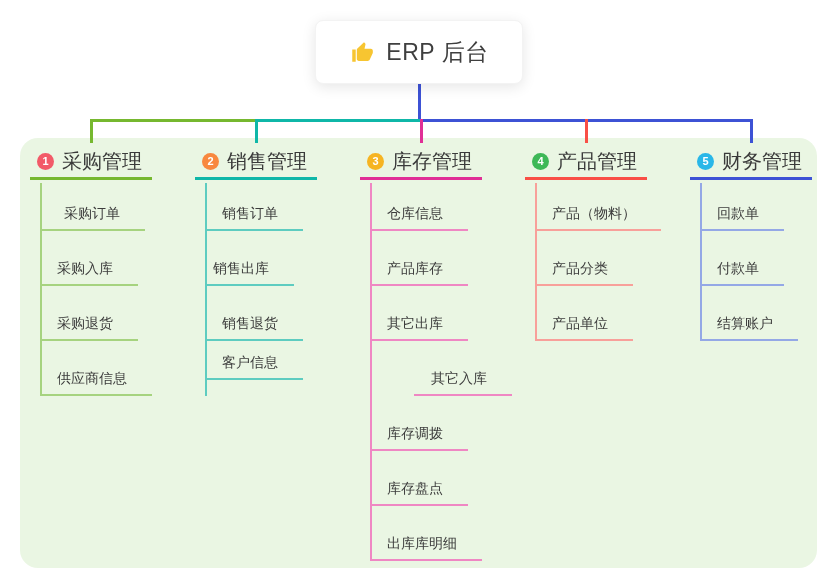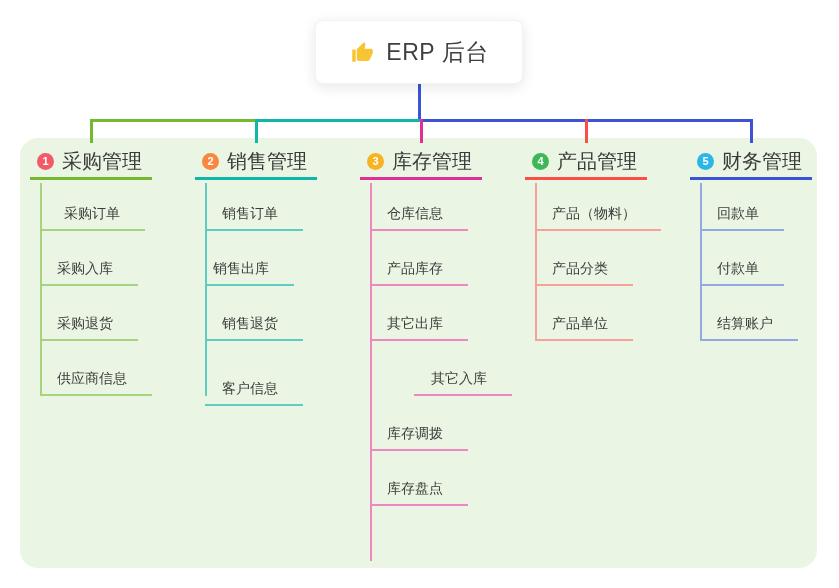--- a/index.html
+++ b/index.html
@@ -83,34 +83,35 @@
     </div>
     <div class="branch" style="left: 195px; top: 145px;">
       <div class="branch-header" style="border-bottom: 3px solid rgb(15, 183, 168);">
         <span class="badge" style="background: rgb(248, 136, 63);">2</span>
         <span class="branch-label">销售管理</span>
       </div>
       <div class="spine" style="top: 38px; height: 213px; background: rgb(94, 204, 192);"></div>
     <div class="child" style="top: 59px; border-bottom: 2px solid rgb(94, 204, 192);">销售订单</div>
       <div class="child" style="top: 114px; border-bottom: 2px solid rgb(94, 204, 192); padding-left: 8px;">销售出库</div>
       <div class="child" style="top: 169px; border-bottom: 2px solid rgb(94, 204, 192);">销售退货</div>
-      <div class="child" style="top: 234px; border-bottom: 2px solid rgb(94, 204, 192);">客户信息</div>
+      <div class="child" style="top: 208px; border-bottom: 2px solid rgb(94, 204, 192);">客户信息</div>
     </div>
     <div class="branch" style="left: 360px; top: 145px;">
       <div class="branch-header" style="border-bottom: 3px solid rgb(224, 47, 150);">
         <span class="badge" style="background: rgb(246, 180, 34);">3</span>
         <span class="branch-label">库存管理</span>
       </div>
       <div class="spine" style="top: 38px; height: 378px; background: rgb(239, 135, 195);"></div>
     <div class="child" style="top: 59px; border-bottom: 2px solid rgb(239, 135, 195);">仓库信息</div>
       <div class="child" style="top: 114px; border-bottom: 2px solid rgb(239, 135, 195);">产品库存</div>
       <div class="child" style="top: 169px; border-bottom: 2px solid rgb(239, 135, 195);">其它出库</div>
       <div class="child" style="top: 224px; border-bottom: 2px solid rgb(239, 135, 195); margin-left: 44px;">其它入库</div>
       <div class="child" style="top: 279px; border-bottom: 2px solid rgb(239, 135, 195);">库存调拨</div>
       <div class="child" style="top: 334px; border-bottom: 2px solid rgb(239, 135, 195);">库存盘点</div>
+      <div class="child" style="top: 389px; border-bottom: 2px solid rgb(239, 135, 195);">出库库明细</div>
     </div>
     <div class="branch" style="left: 525px; top: 145px;">
       <div class="branch-header" style="border-bottom: 3px solid rgb(249, 79, 70);">
         <span class="badge" style="background: rgb(62, 184, 87);">4</span>
         <span class="branch-label">产品管理</span>
       </div>
       <div class="spine" style="top: 38px; height: 158px; background: rgb(248, 160, 154);"></div>
     <div class="child" style="top: 59px; border-bottom: 2px solid rgb(248, 160, 154);">产品（物料）</div>
       <div class="child" style="top: 114px; border-bottom: 2px solid rgb(248, 160, 154);">产品分类</div>
       <div class="child" style="top: 169px; border-bottom: 2px solid rgb(248, 160, 154);">产品单位</div>

